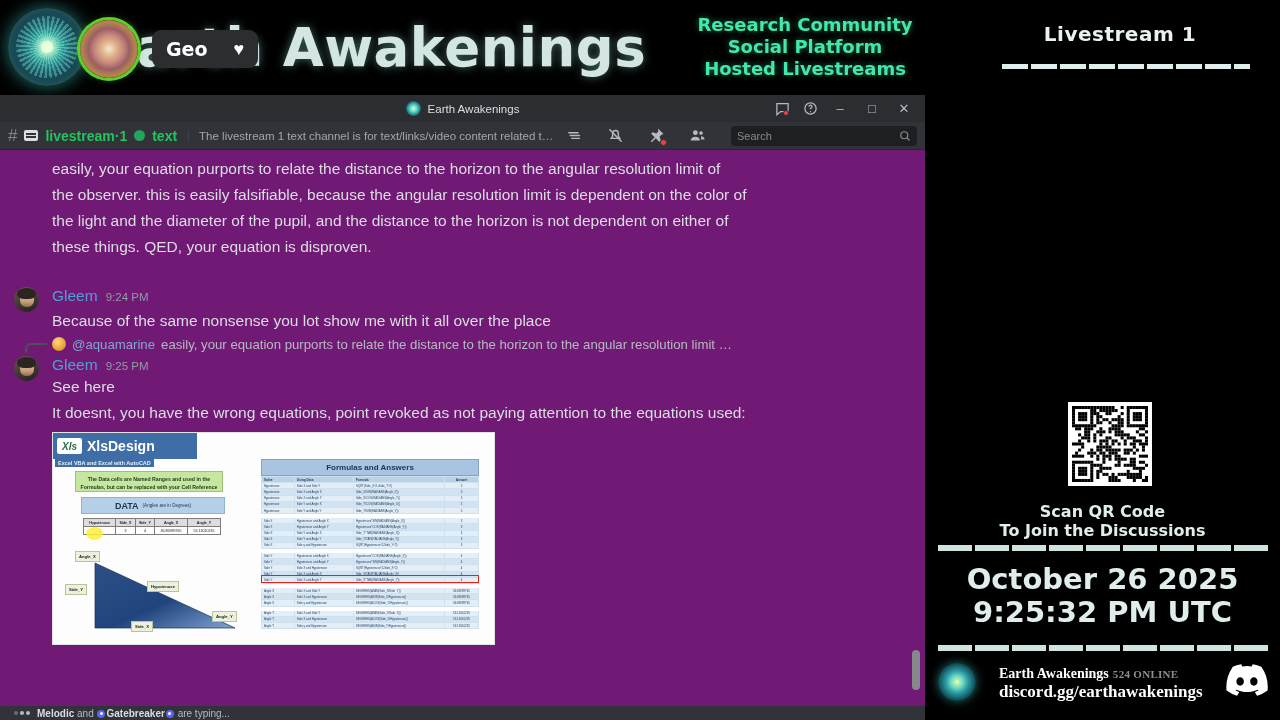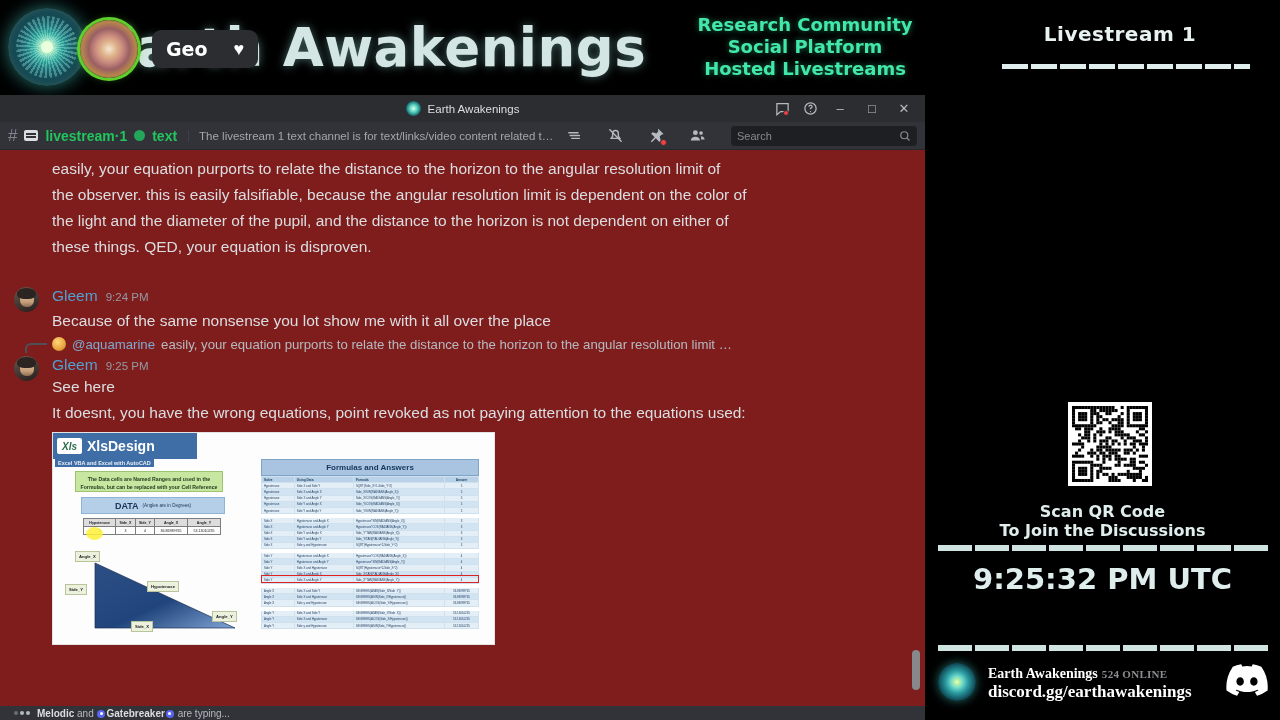--- a/index.html
+++ b/index.html
@@ -73,21 +73,21 @@
   .chan-name { color:#22c55e; font-weight:700; font-size:14px; white-space:nowrap; }
   .green-dot { width:11px; height:11px; border-radius:50%; background:#23a55a; flex:none; }
   .chan-topic { color:#a3a6aa; font-size:11.5px; border-left:1px solid #3f4147; padding-left:10px; margin-left:4px; max-width:400px; overflow:hidden; white-space:nowrap; text-overflow:ellipsis; }
   .hdr-icons { margin-left:auto; display:flex; align-items:center; gap:21px; }
   .hico { position:relative; width:20px; height:20px; display:flex; align-items:center; justify-content:center; color:#b5bac1; }
   .hico .reddot2 { position:absolute; right:-1px; bottom:0; width:7px; height:7px; border-radius:50%; background:#f23f43; border:1px solid #313338; }
   .searchbox { width:186px; height:20px; background:#1e1f22; border-radius:4px; display:flex; align-items:center; padding:0 6px; margin-left:3px; }
   .searchbox span { color:#87898c; font-size:11px; flex:1; }
 
   
-  .msgs { position: relative; height: 556px; background: #7f1d1d; overflow: hidden; padding-top: 2px; }
+  .msgs { position: relative; height: 556px; background: #701a75; overflow: hidden; padding-top: 2px; }
   .mline { color:#dbdee1; font-size:15.5px; line-height:26px; padding: 0 40px 0 52px; font-family:"Liberation Sans", sans-serif; }
   .msg { position: relative; padding: 2px 40px 2px 52px; }
   .avatar { position:absolute; left:14px; top:3px; width:25px; height:25px; border-radius:50%; overflow:hidden;
     background: linear-gradient(160deg,#6b5a4e 0%, #3f3531 60%, #241e1c 100%); }
   .avatar::before { content:""; position:absolute; left:6px; top:4px; width:14px; height:16px; border-radius:48% 48% 44% 44%;
     background: linear-gradient(180deg,#e6c9a8 0%, #c49e79 70%, #8a6d50 100%); }
   .avatar::after { content:""; position:absolute; left:3px; top:1px; width:19px; height:11px; border-radius:50% 50% 40% 40%; background:#2c2420; }
   .mhead { display:flex; align-items:baseline; gap:8px; line-height:20px; }
   .uname { color:#4ea1d3; font-size:15.5px; font-weight:500; }
   .mtime { color:#949ba4; font-size:11.5px; }
@@ -158,21 +158,21 @@
   .qr { position:absolute; left:1068px; top:402px; width:84px; height:84px; background:#fff; padding:4px; }
   .qr-inner { width:100%; height:100%; position:relative; background:#fff; }
   .qrtxt { position:absolute; left:925px; top:502px; width:355px; text-align:center; color:#dfeeec;
            font-size:16px; font-weight:700; line-height:19px; font-family:"DejaVu Sans", sans-serif; }
   .rule-seg { position:absolute; width:330px; height:6px; left:938px;
               background: repeating-linear-gradient(to right, #cfe4e1 0 34px, #000 34px 37px); }
   .rule1 { top: 545px; }
   .rule2 { top: 645px; }
   .dateline { position:absolute; left:925px; top:563px; width:355px; text-align:center; color:#dfeeec;
               font-size:29px; font-weight:700; line-height:33px; font-family:"DejaVu Sans", sans-serif; }
-  .footer { position:absolute; left:938px; top:663px; width:330px; display:flex; align-items:center; gap:12px; }
+  .footer { position:absolute; left:938px; top:663px; width:330px; display:flex; align-items:center; gap:23px; }
   .fmandala { width:38px; height:38px; border-radius:50%; flex:none;
     background: radial-gradient(circle at 50% 50%, #eaffd8 0%, #bdf3a0 8%, #6fd9cc 22%, #2a9aa0 42%, #0f4a56 68%, #031016 100%);
     box-shadow: 0 0 10px rgba(70,210,200,.5); }
   .ftxt { line-height:17px; }
   .ftxt .r1 { color:#fff; font-size:14px; font-weight:700; font-family:"Liberation Serif", serif; }
   .ftxt .r1 .on { color:#8b8d90; font-size:11px; font-weight:700; letter-spacing:.3px; margin-left:4px; }
   .ftxt .r2 { color:#fff; font-size:17px; font-weight:700; font-family:"Liberation Serif", serif; }
   .dlogo { margin-left:auto; color:#fff; }
 </style>
 </head>
@@ -877,20 +877,21 @@
         </svg></div>
   </div>
   <div class="qrtxt">
     <div>Scan QR Code</div>
     <div>To Join the Discussions</div>
   </div>
 
   <div class="rule-seg rule1"></div>
 
   <div class="dateline">
+    <div>October 26 2025</div>
     <div>9:25:32 PM UTC</div>
   </div>
 
   <div class="rule-seg rule2"></div>
 
   <div class="footer">
     <div class="fmandala"></div>
     <div class="ftxt">
       <div class="r1">
         <span>Earth Awakenings</span><span class="on">524 ONLINE</span>

